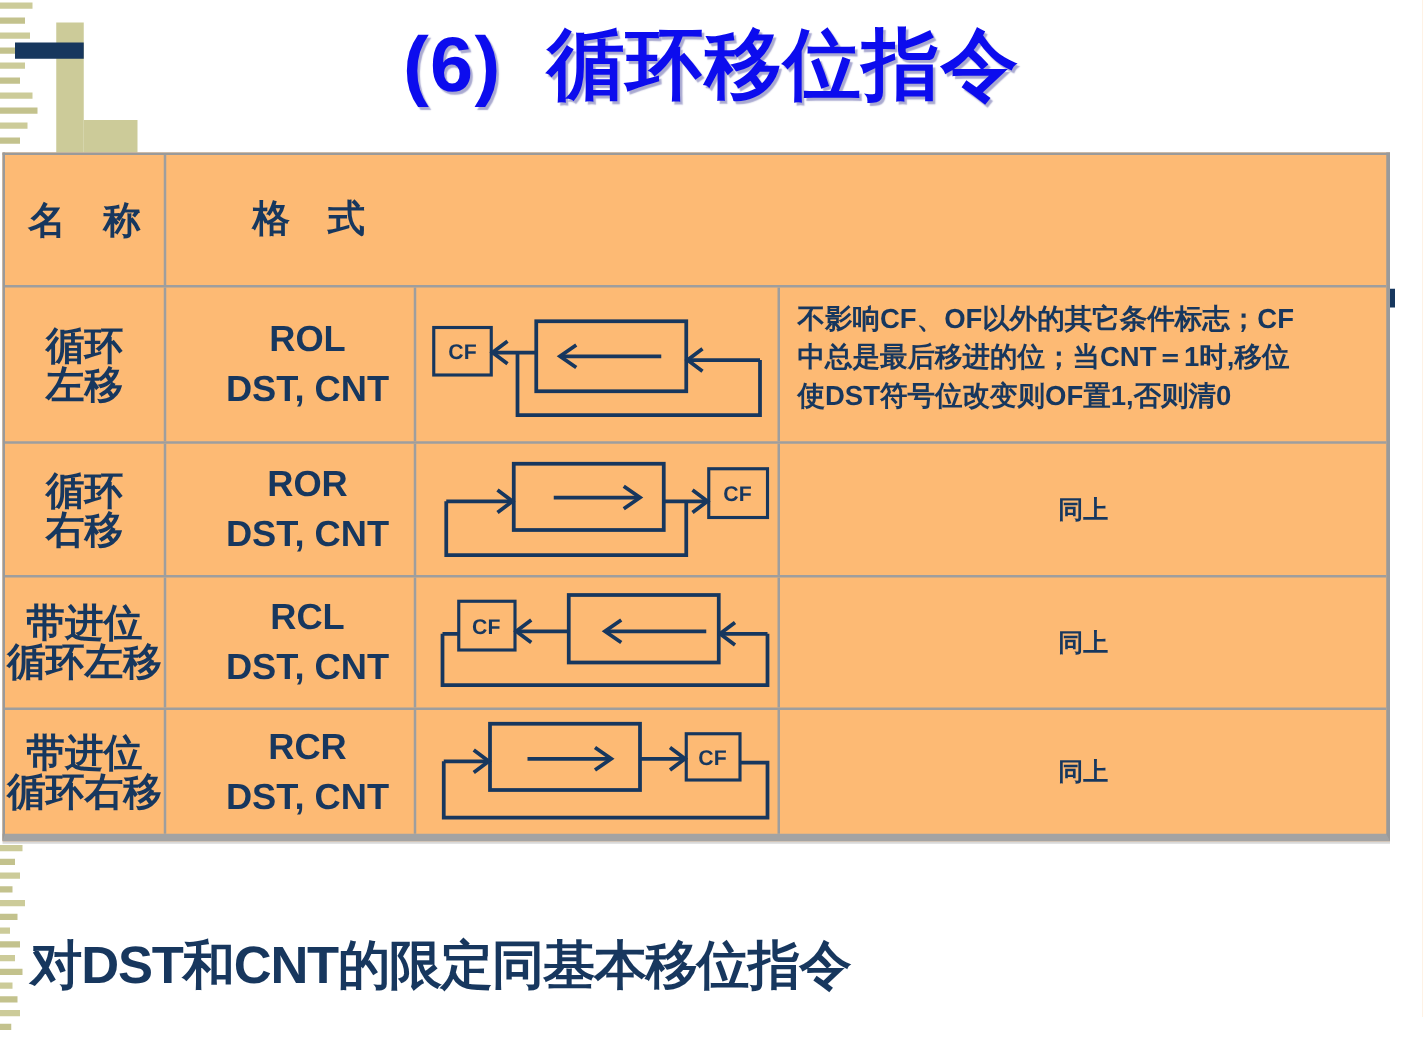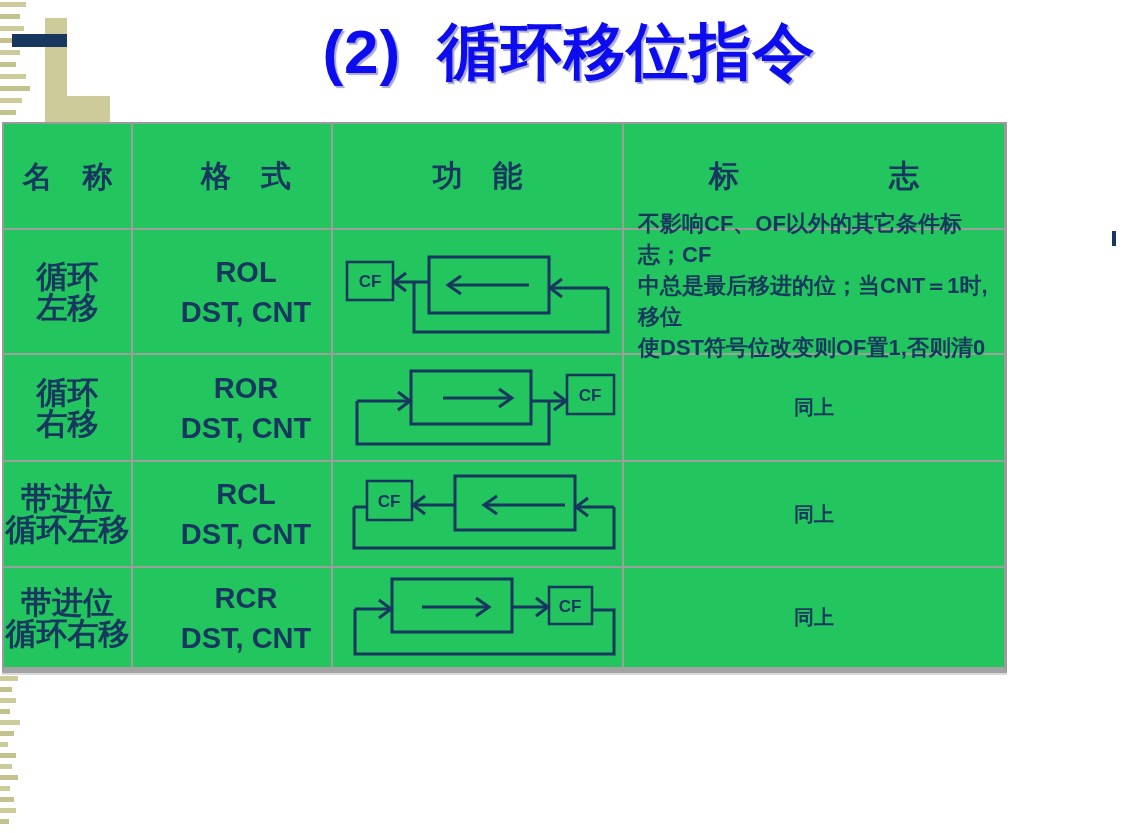--- a/index.html
+++ b/index.html
@@ -31,25 +31,25 @@
     white-space:pre;
   }
   .footer {
     position:absolute; left:24px; top:744px;
     font-size:42px; font-weight:bold; color:#17375e; letter-spacing:-1px;
     white-space:pre;
   }
 
   
   .itable {
-    position:absolute; left:2px; top:122px; width:1005px; height:551px;
+    position:absolute; left:2px; top:122px; width:1110px; height:551px;
     border:2px solid #9a9a9a; border-right-width:3px;
     border-bottom:6px solid #a3a3a3;
     box-shadow:0 2px 0 #d9d9d9;
-    display:flex; flex-direction:column; background:#22c55e;
+    display:flex; flex-direction:column; background:#fdba74;
   }
   .trow { display:flex; border-bottom:2px solid #9e9e9e; }
   .trow:last-child { border-bottom:none; flex:1; }
   .trow-header { height:106px; }
   .trow-1 { height:125px; }
   .trow-2 { height:107px; }
   .trow-3 { height:106px; }
   .cell {
     border-right:2px solid #9e9e9e;
     display:flex; align-items:center; justify-content:center;
@@ -102,29 +102,27 @@
       <span style="width:10px"></span>
       <span style="width:14px"></span>
     <span style="width:16px"></span>
       <span style="width:9px"></span>
   </div>
   <div class="khaki-bar"></div>
   <div class="khaki-foot"></div>
   <div class="navy-bar"></div>
   <div class="right-tick"></div>
 
-  <div class="title">(2)  循环移位指令</div>
+  <div class="title">(6)  循环移位指令</div>
 
   <div class="itable">
 
     <div class="trow trow-header">
       <div class="cell c-name hcell">名　称</div>
       <div class="cell c-format hcell">格　式</div>
-      <div class="cell c-func hcell">功　能</div>
-      <div class="cell c-flags hcell">标　　　　　志</div>
     </div>
 
     <div class="trow trow-1">
       <div class="cell c-name">循环
 左移</div>
       <div class="cell c-format">ROL
 DST, CNT</div>
       <div class="cell c-func">
         <svg class="diag" width="289" height="112" viewBox="0 0 289 112">
           <rect x="96" y="21" width="120" height="56" stroke-width="3"></rect>
@@ -206,14 +204,15 @@
           <path d="M179,36 L214,36" stroke-width="3"></path>
           <path d="M203,27 L215,36 L203,45" stroke-width="3"></path>
           <polyline points="259,39 281,39 281,83 22,83 22,38" stroke-width="3"></polyline>
         </svg>
       </div>
       <div class="cell c-flags">同上</div>
     </div>
 
   </div>
 
+  <div class="footer">对DST和CNT的限定同基本移位指令</div>
 
 </div>
 
 </body></html>

